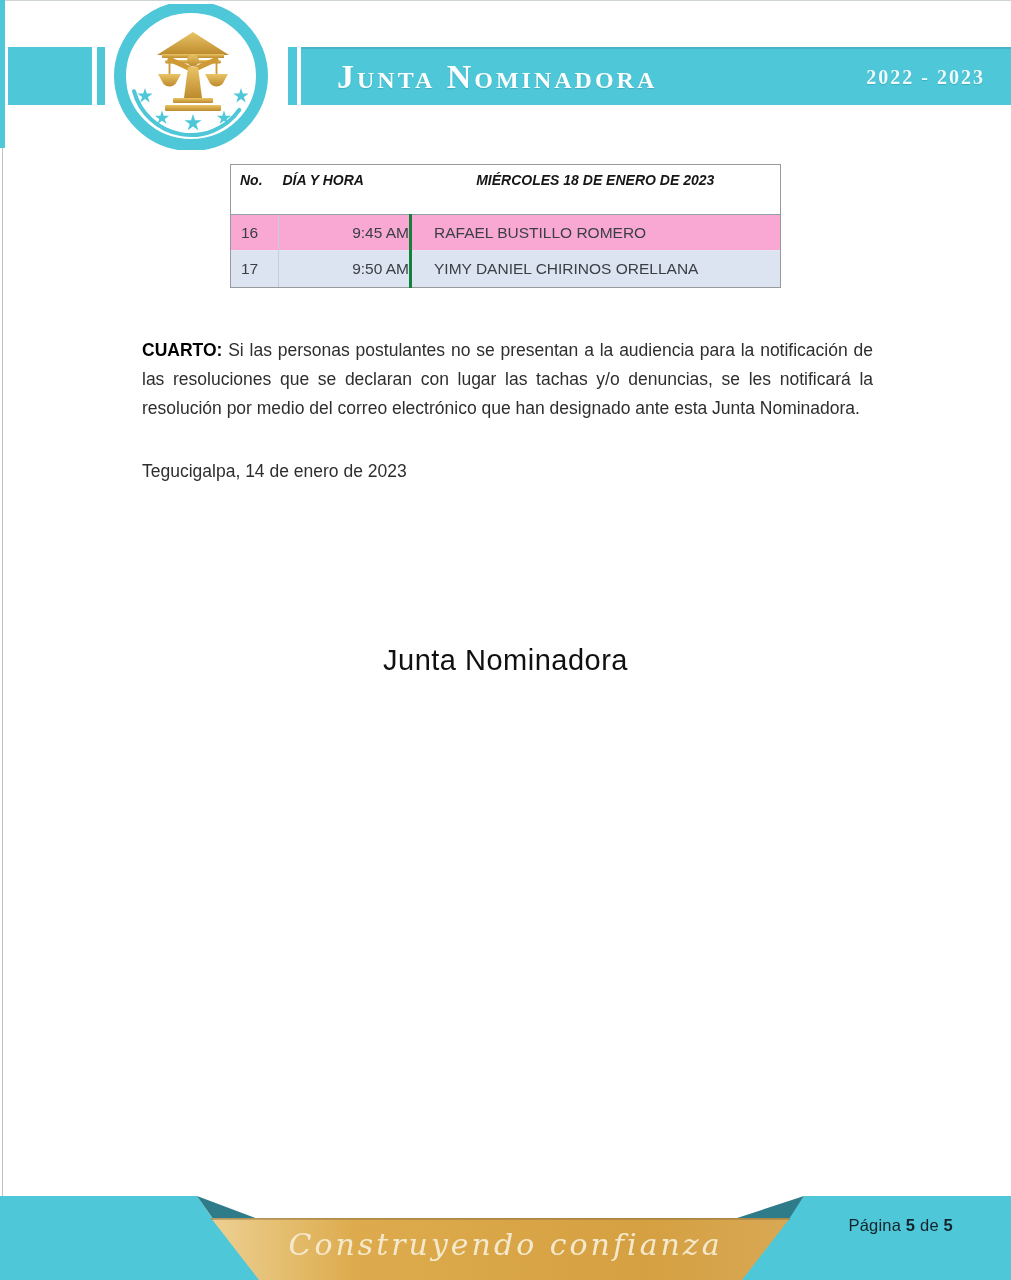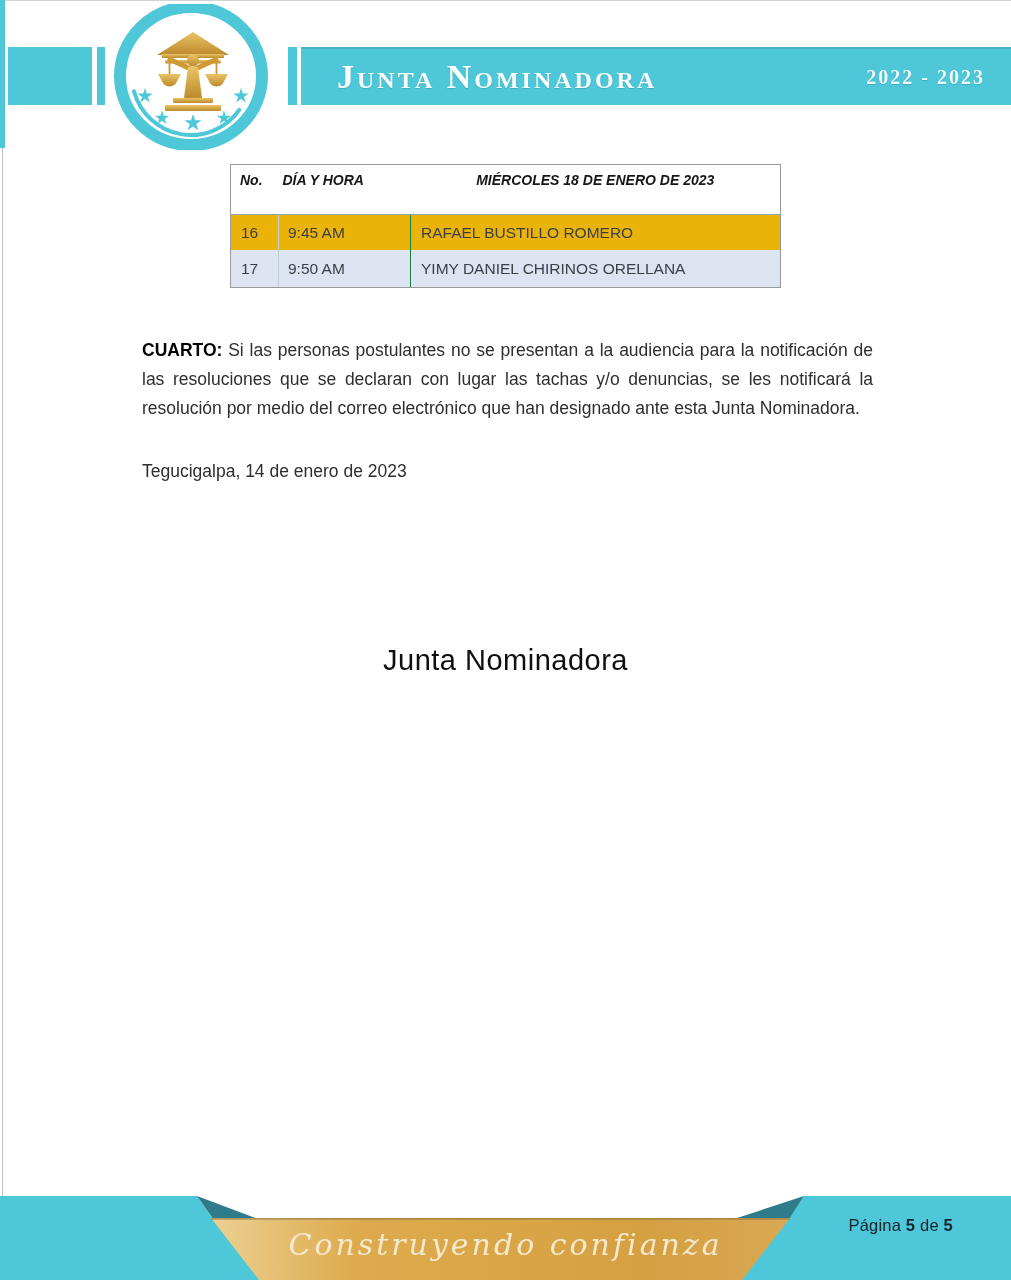--- a/index.html
+++ b/index.html
@@ -45,23 +45,23 @@
     height:50px; vertical-align:top; padding-top:7px; font-weight:700; color:#161616;
     border-top:1px solid #97999b; border-bottom:1px solid #8fa0a8; background:#ffffff;
     font-size:14px;
     font-style:italic;
   }
   table.sched th.h1 { border-left:1px solid #97999b; text-align:left; padding-left:9px; }
   table.sched th.h2 { text-align:left; padding-left:4px; }
   table.sched th.h3 { border-right:1px solid #97999b; text-align:center; }
   table.sched td { vertical-align:middle; }
   table.sched td.c1 { border-left:1px solid #97999b; padding-left:10px; }
-  table.sched td.c2 { border-left:1px solid #c2cedd; padding-left:9px; }
-  table.sched td.c3 { border-left:1px solid #15803d; border-right:1px solid #97999b; padding-left:10px; }
-  tr.row-a td { height:36px; background:#eab308; }
+  table.sched td.c2 { border-left:1px solid #c2cedd; padding-left:9px;text-align:right; }
+  table.sched td.c3 { border-left:3px solid #15803d; border-right:1px solid #97999b; padding-left:22px; }
+  tr.row-a td { height:36px; background:#f9a8d4; }
   tr.row-b td { height:37px; background:#dbe4f0; border-top:1px solid #e3e8f0; border-bottom:1px solid #97999b; }
 
   
   .clause {
     position:absolute; left:142px; top:336px; width:731px;
     font-size:17.5px; line-height:29px; text-align:justify; color:#2e2e2e;
   }
   .clause b { color:#000; }
   .dateline {
     position:absolute; left:142px; top:461px; font-size:17.5px; color:#2e2e2e;

